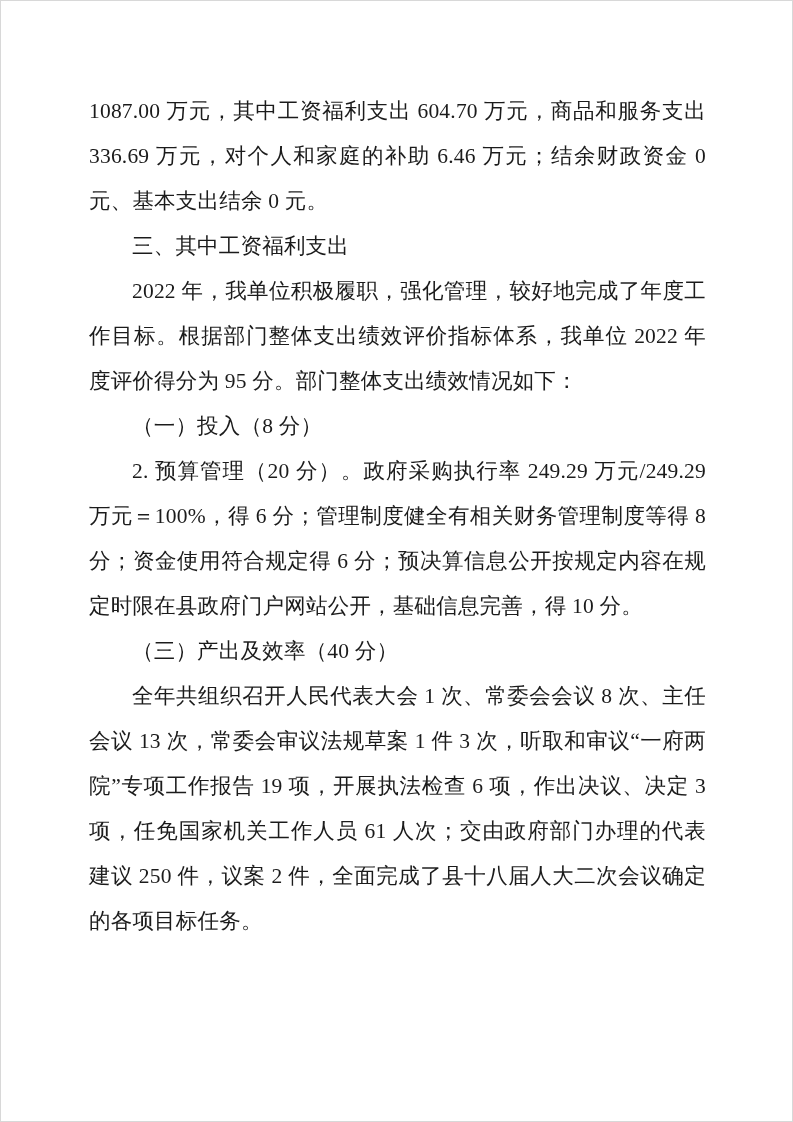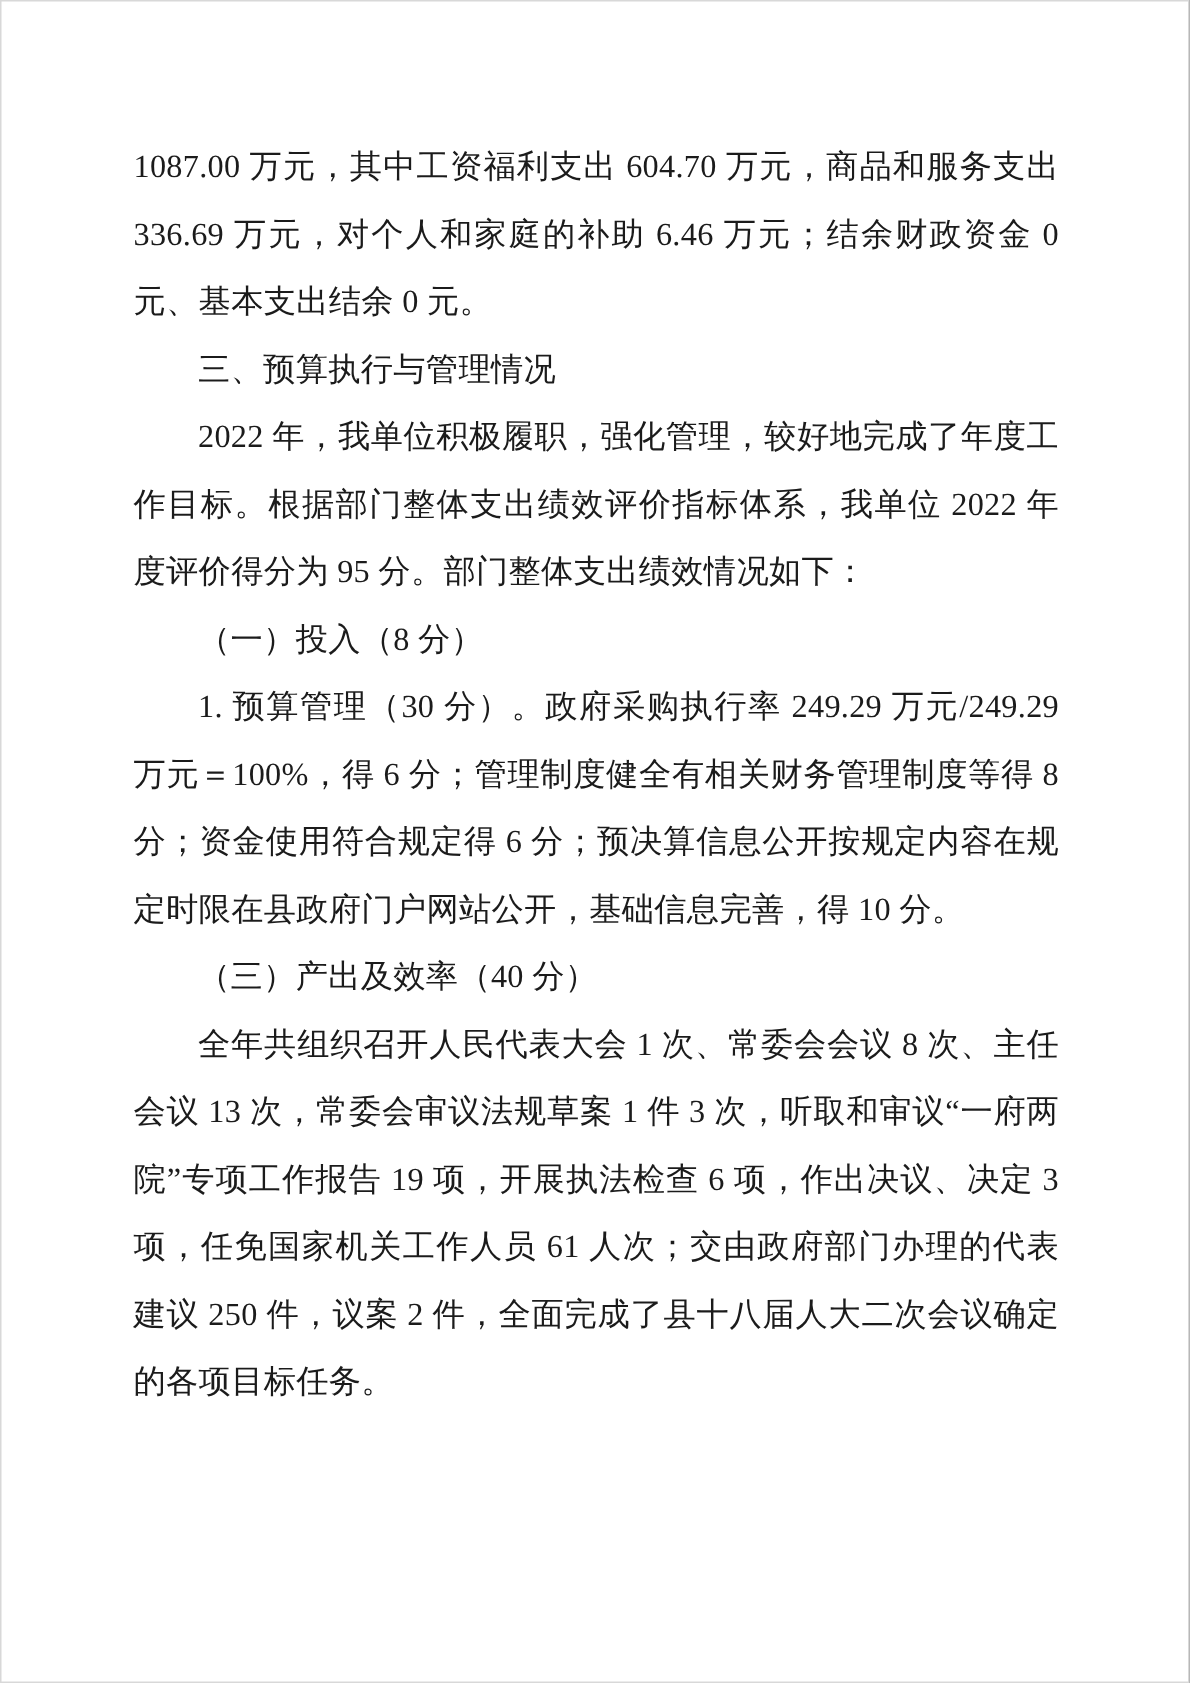--- a/index.html
+++ b/index.html
@@ -45,21 +45,21 @@
     text-indent: 0;
   }
 </style>
 </head>
 <body>
 
 <div class="page">
   <div class="page-inner">
     <div class="doc-body">
       <p class="para noindent">1087.00 万元，其中工资福利支出 604.70 万元，商品和服务支出 336.69 万元，对个人和家庭的补助 6.46 万元；结余财政资金 0 元、基本支出结余 0 元。</p>
-      <p class="para">三、预算执行与管理情况</p>
+      <p class="para">三、其中工资福利支出</p>
       <p class="para">2022 年，我单位积极履职，强化管理，较好地完成了年度工作目标。根据部门整体支出绩效评价指标体系，我单位 2022 年度评价得分为 95 分。部门整体支出绩效情况如下：</p>
       <p class="para">（一）投入（8 分）</p>
-      <p class="para">1. 预算管理（30 分）。政府采购执行率 249.29 万元/249.29 万元＝100%，得 6 分；管理制度健全有相关财务管理制度等得 8 分；资金使用符合规定得 6 分；预决算信息公开按规定内容在规定时限在县政府门户网站公开，基础信息完善，得 10 分。</p>
+      <p class="para">2. 预算管理（20 分）。政府采购执行率 249.29 万元/249.29 万元＝100%，得 6 分；管理制度健全有相关财务管理制度等得 8 分；资金使用符合规定得 6 分；预决算信息公开按规定内容在规定时限在县政府门户网站公开，基础信息完善，得 10 分。</p>
       <p class="para">（三）产出及效率（40 分）</p>
       <p class="para">全年共组织召开人民代表大会 1 次、常委会会议 8 次、主任会议 13 次，常委会审议法规草案 1 件 3 次，听取和审议“一府两院”专项工作报告 19 项，开展执法检查 6 项，作出决议、决定 3 项，任免国家机关工作人员 61 人次；交由政府部门办理的代表建议 250 件，议案 2 件，全面完成了县十八届人大二次会议确定的各项目标任务。</p>
     </div>
   </div>
 </div>
 
 </body></html>

